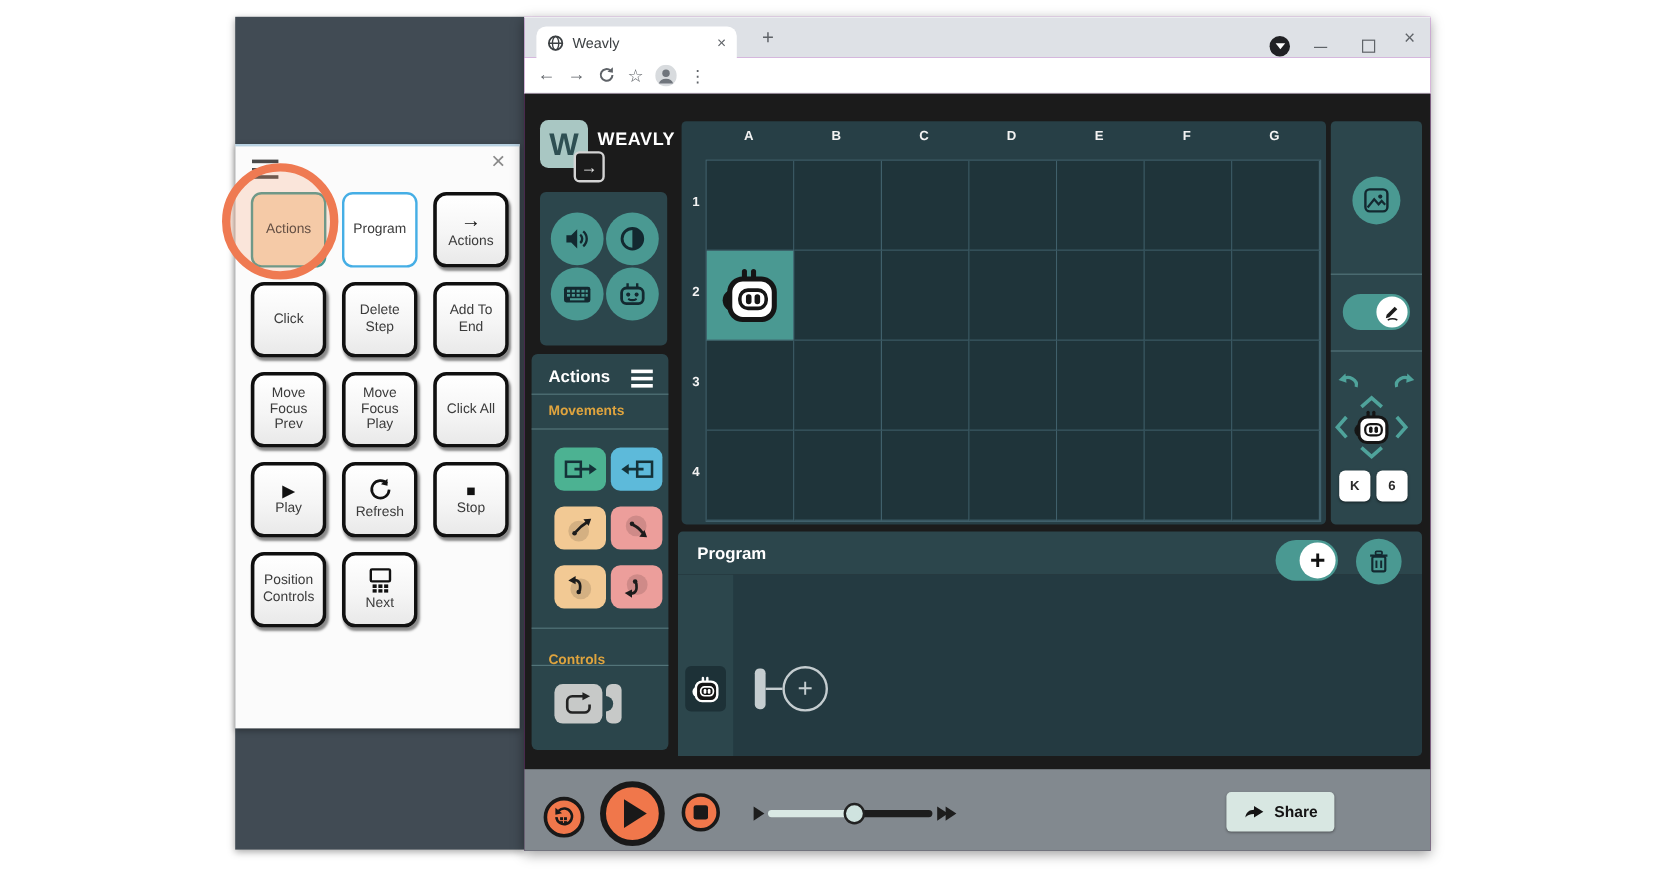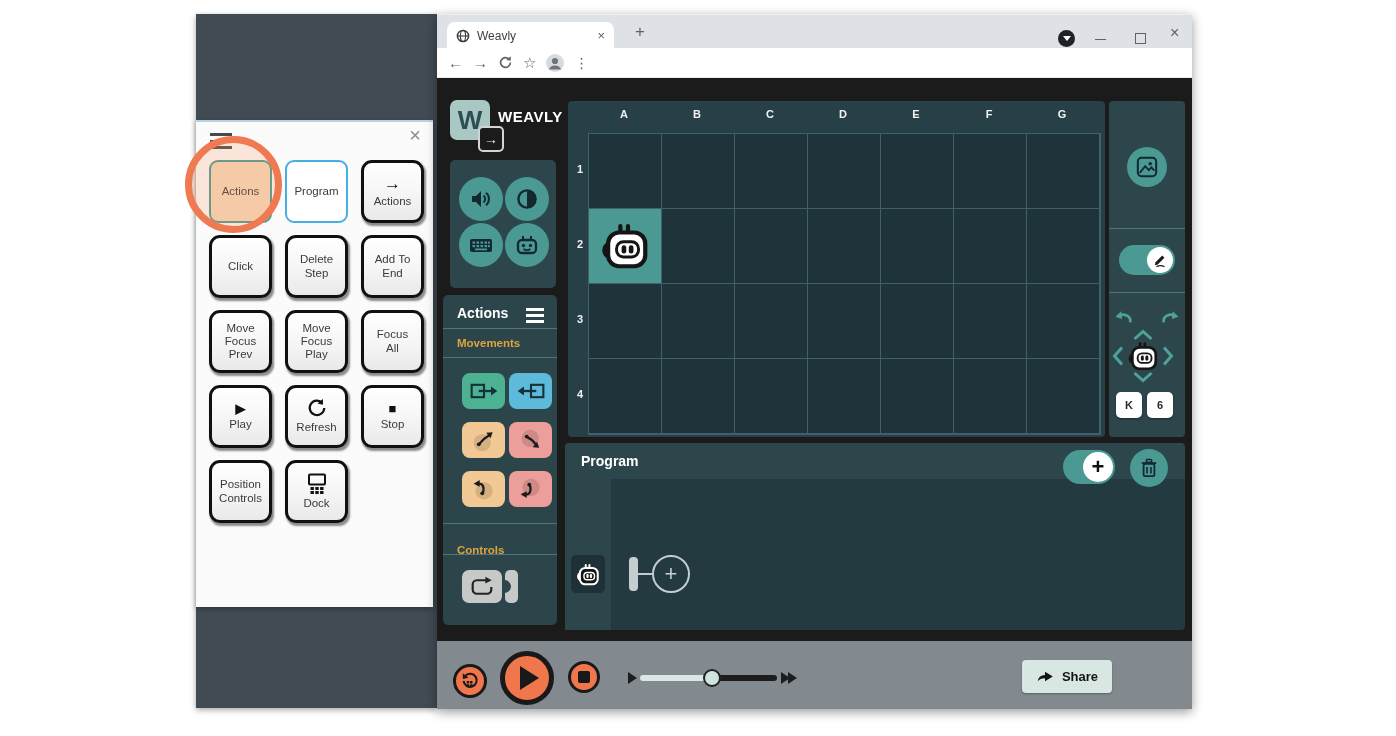--- a/index.html
+++ b/index.html
@@ -202,21 +202,21 @@
         <button class="key">
           <span>Add To End</span>
         </button>
         <button class="key">
           <span>Move Focus Prev</span>
         </button>
         <button class="key">
           <span>Move Focus Play</span>
         </button>
         <button class="key">
-          <span>Focus All</span>
+          <span>Click All</span>
         </button>
         <button class="key">
           <span class="kglyph small">▶</span>
           <span>Play</span>
         </button>
         <button class="key">
           <svg width="20" height="20" viewBox="0 0 22 22">
             <path d="M17 5.5 A8 8 0 1 0 19 11" fill="none" stroke="#111" stroke-width="2.4"></path>
             <path d="M17.5 1 L17.5 7.5 L11.5 6" fill="#111"></path>
           </svg>
@@ -232,21 +232,21 @@
         <button class="key">
           <svg width="22" height="21" viewBox="0 0 22 21">
             <rect x="3" y="1.5" width="16" height="10" rx="1" fill="none" stroke="#111" stroke-width="2"></rect>
             <rect x="4.5" y="14" width="3.4" height="3" fill="#111"></rect>
               <rect x="9.3" y="14" width="3.4" height="3" fill="#111"></rect>
               <rect x="14.1" y="14" width="3.4" height="3" fill="#111"></rect>
             <rect x="4.5" y="18" width="3.4" height="3" fill="#111"></rect>
               <rect x="9.3" y="18" width="3.4" height="3" fill="#111"></rect>
               <rect x="14.1" y="18" width="3.4" height="3" fill="#111"></rect>
           </svg>
-          <span>Dock</span>
+          <span>Next</span>
         </button>
       </div>
     </div>
   </div>
 
   <div class="browser">
 
     <div class="tabstrip">
       <div class="tab">
         <svg width="14" height="14" viewBox="0 0 16 16">

